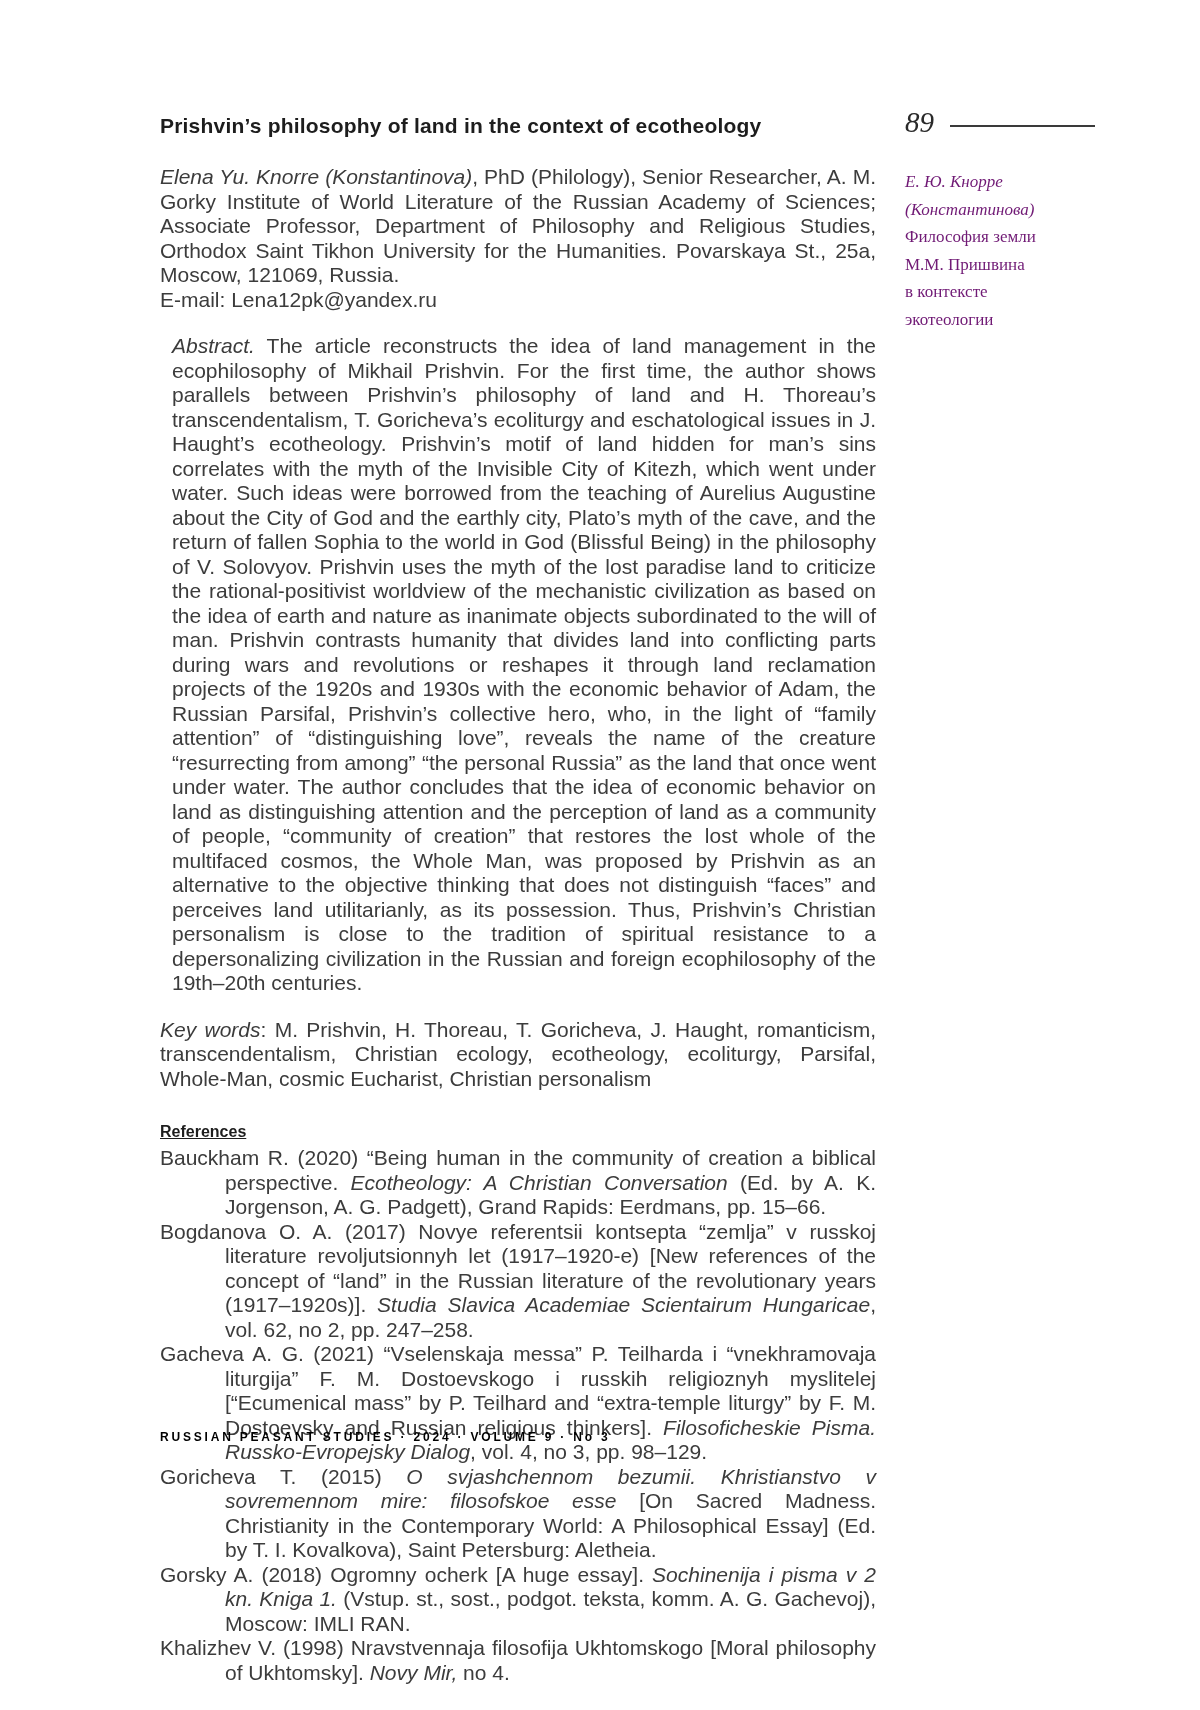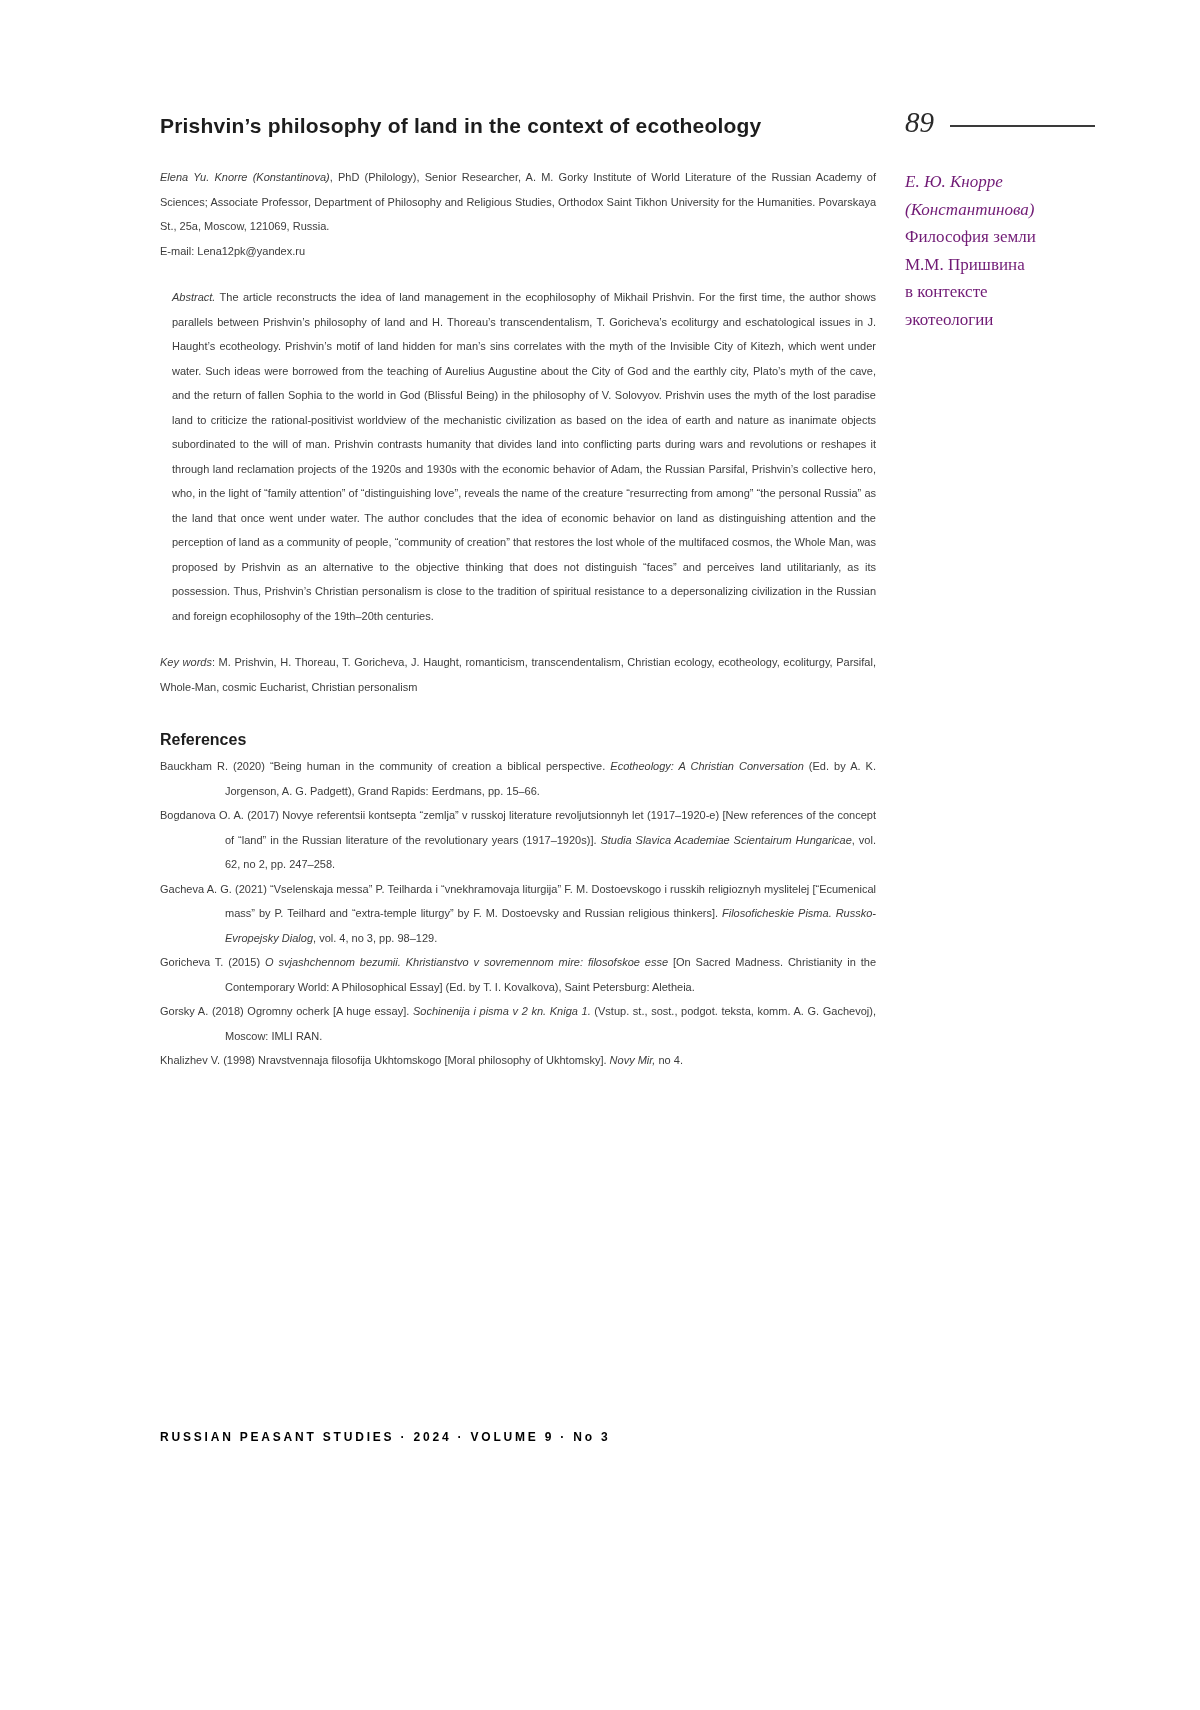--- a/index.html
+++ b/index.html
@@ -26,32 +26,33 @@
   }
   .title {
     font-size: 21px;
     line-height: 27px;
     font-weight: bold;
     color: #1d1d1d;
     margin: 0 0 26px 0;
     letter-spacing: 0.2px;
   }
   .author, .email, .abstract, .keywords, .reference-entry {
-    font-size: 11px;
+    font-size: 21px;
     line-height: 24.5px;
     margin: 0;
   }
   .author, .abstract, .keywords, .reference-entry { text-align: justify; }
   .abstract { margin-top: 22px; margin-left: 12px; }
   .keywords { margin-top: 22px; }
   .ref-heading {
     font-size: 16px;
     font-weight: bold;
     color: #1d1d1d;
     margin: 32px 0 5px 0;
+    text-decoration: underline;
   }
   .reference-entry {
     padding-left: 65px;
     text-indent: -65px;
   }
   .it { font-style: italic; }
   .side-col {
     position: absolute;
     left: 905px;
     top: 106px;

